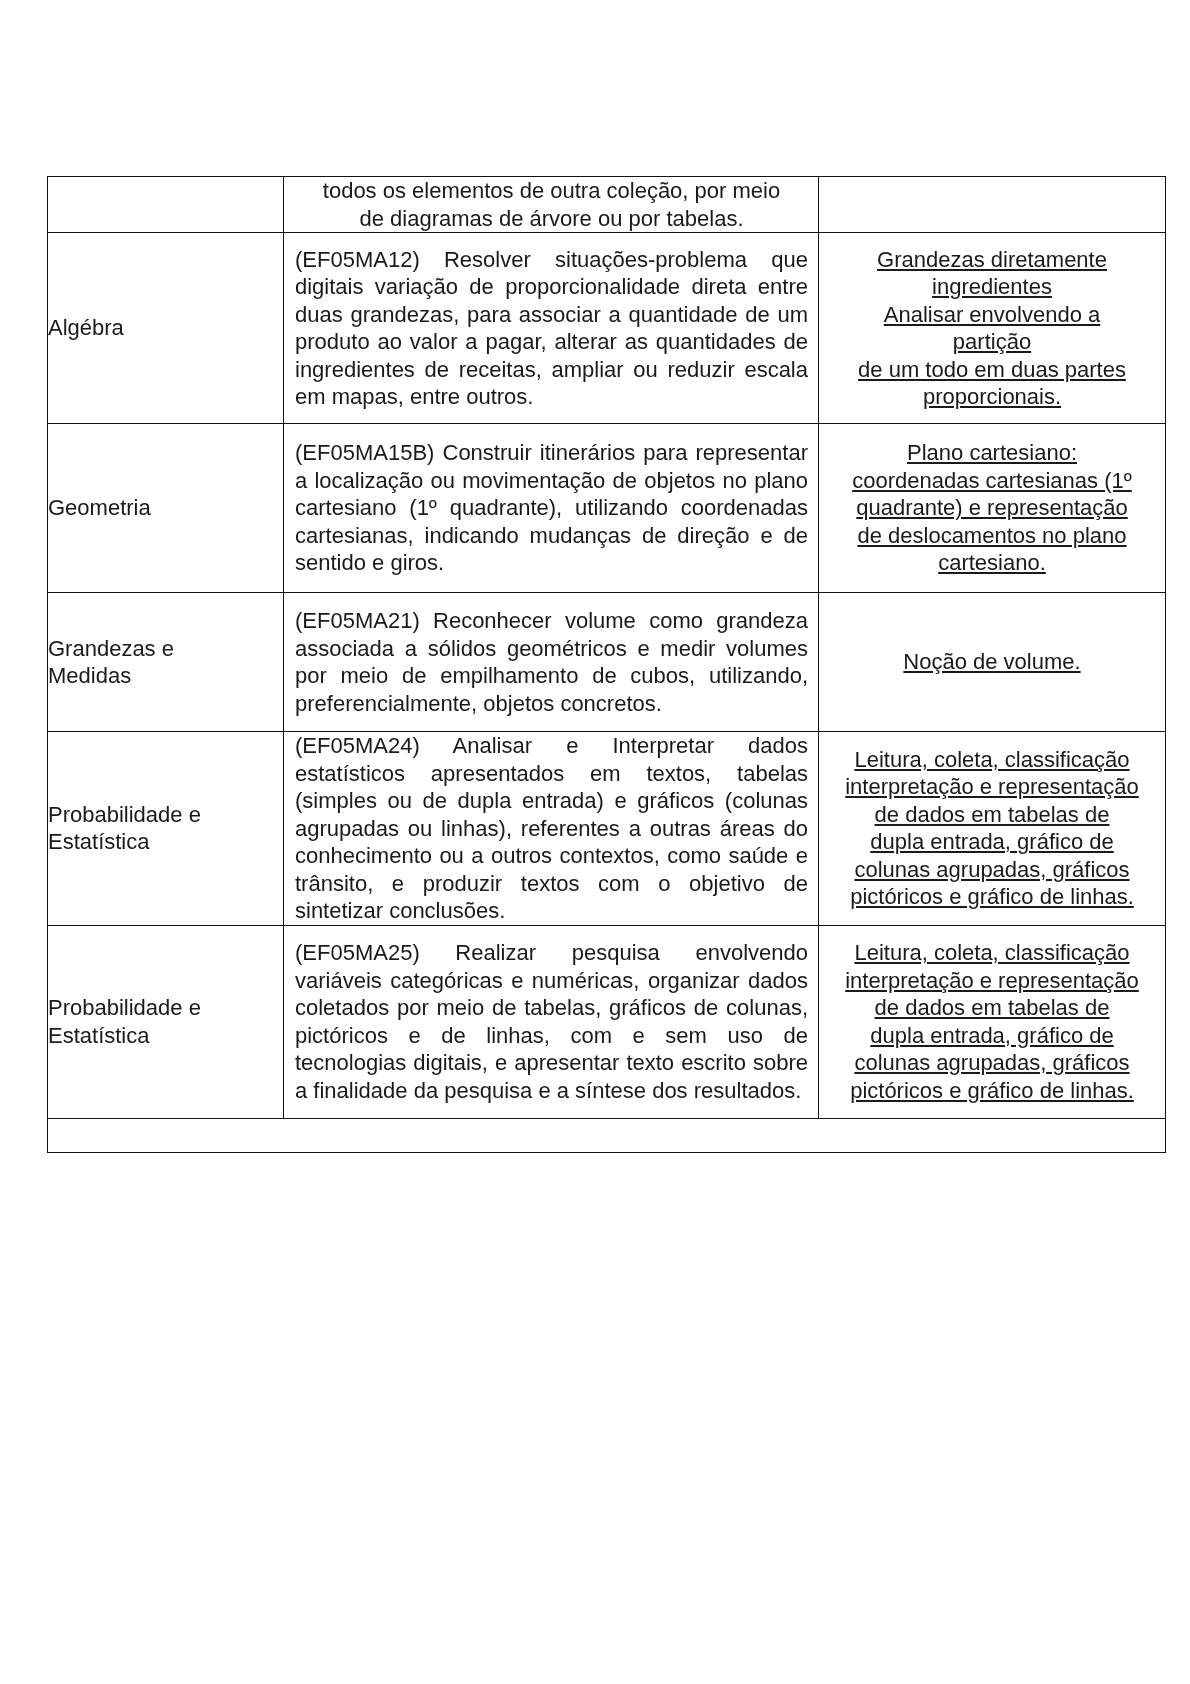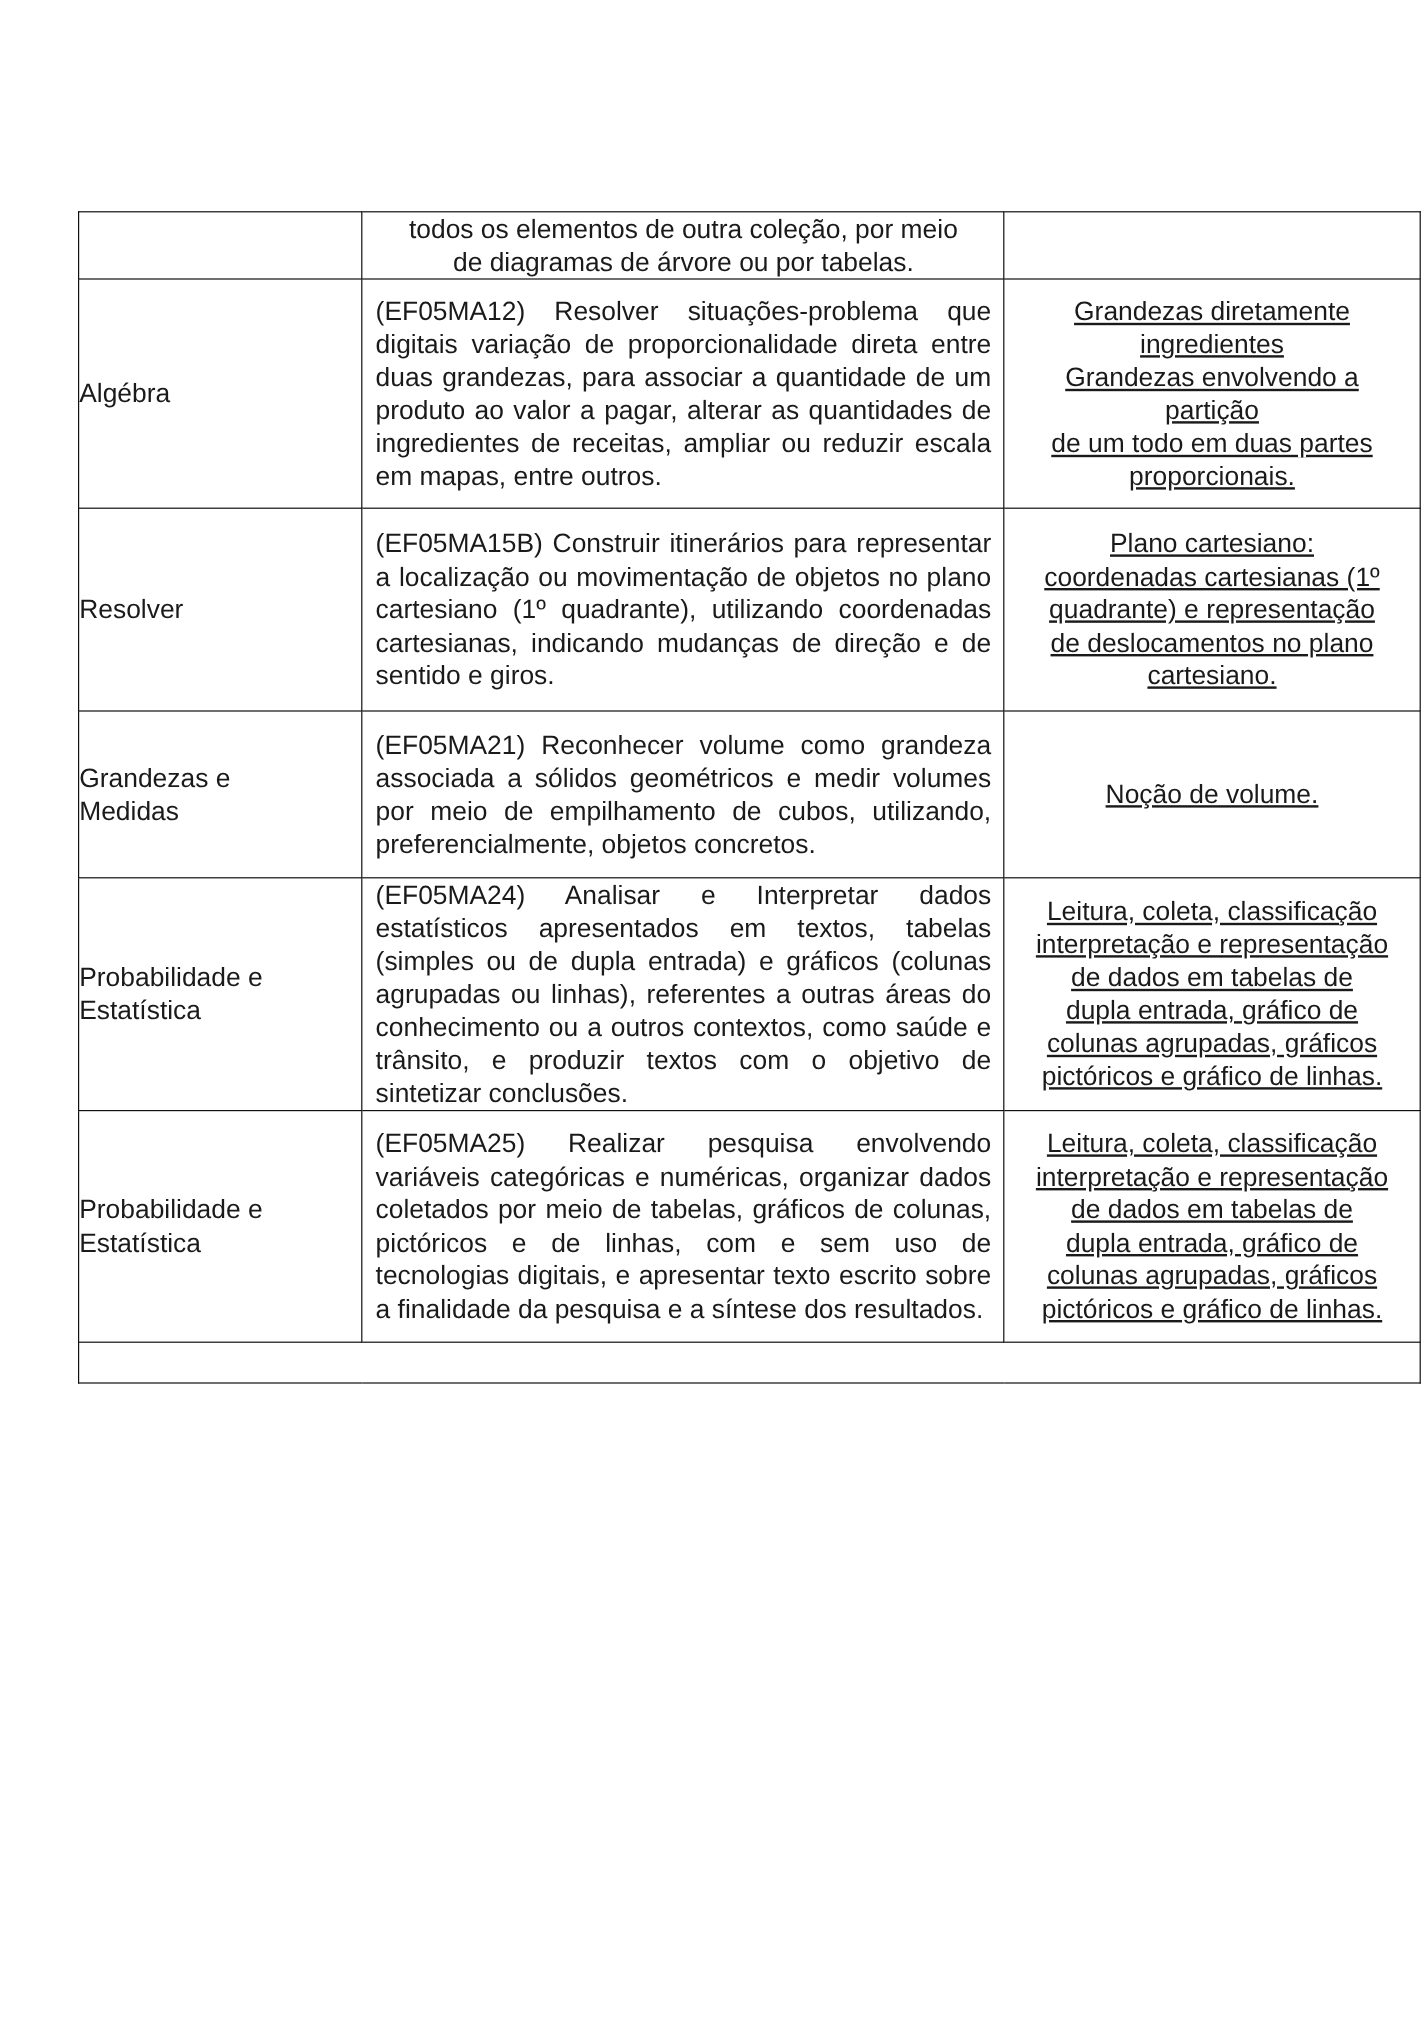--- a/index.html
+++ b/index.html
@@ -1,19 +1,19 @@
 <!DOCTYPE html>
 <html><head>
   <meta charset="utf-8">
   <style>
     html, body { margin: 0; padding: 0; background: #ffffff; }
     body { width: 1190px; height: 1684px; position: relative; overflow: hidden;
       font-family: "Liberation Sans", sans-serif; color: #1a1a1a; }
     table.doc { position: absolute; left: 47px; top: 176px; width: 1118px;
-      border-collapse: collapse; table-layout: fixed; margin-left: 18px; }
+      border-collapse: collapse; table-layout: fixed; }
     table.doc td { border: 1.6px solid #111; padding: 0; vertical-align: middle;
       font-size: 22px; line-height: 27.5px; }
     col.c1 { width: 236px; } col.c2 { width: 535px; } col.c3 { width: 347px; }
     td.area { }
     td.skill { text-align: justify; text-align-last: left; padding: 0 10px 0 11px !important; }
     td.skill.center { text-align: center; text-align-last: center; }
     td.obj { text-align: center; padding: 0 4px !important; text-decoration: underline; }
     .line { display: block; }
     tr.r0 td { height: 55px; }
     tr.r1 td { height: 190px; }
@@ -43,30 +43,30 @@
     </tr>
 
     <tr class="r1">
       <td class="area">
         <span class="line">Algébra</span>
       </td>
       <td class="skill">(EF05MA12) Resolver situações-problema que digitais variação de proporcionalidade direta entre duas grandezas, para associar a quantidade de um produto ao valor a pagar, alterar as quantidades de ingredientes de receitas, ampliar ou reduzir escala em mapas, entre outros.</td>
       <td class="obj">
         <span class="line">Grandezas diretamente</span>
         <span class="line">ingredientes</span>
-        <span class="line">Grandezas envolvendo a</span>
+        <span class="line">Analisar envolvendo a</span>
         <span class="line">partição</span>
         <span class="line">de um todo em duas partes</span>
         <span class="line">proporcionais.</span>
       </td>
     </tr>
 
     <tr class="r2">
       <td class="area">
-        <span class="line">Resolver</span>
+        <span class="line">Geometria</span>
       </td>
       <td class="skill">(EF05MA15B) Construir itinerários para representar a localização ou movimentação de objetos no plano cartesiano (1º quadrante), utilizando coordenadas cartesianas, indicando mudanças de direção e de sentido e giros.</td>
       <td class="obj">
         <span class="line">Plano cartesiano:</span>
         <span class="line">coordenadas cartesianas (1º</span>
         <span class="line">quadrante) e representação</span>
         <span class="line">de deslocamentos no plano</span>
         <span class="line">cartesiano.</span>
       </td>
     </tr>

